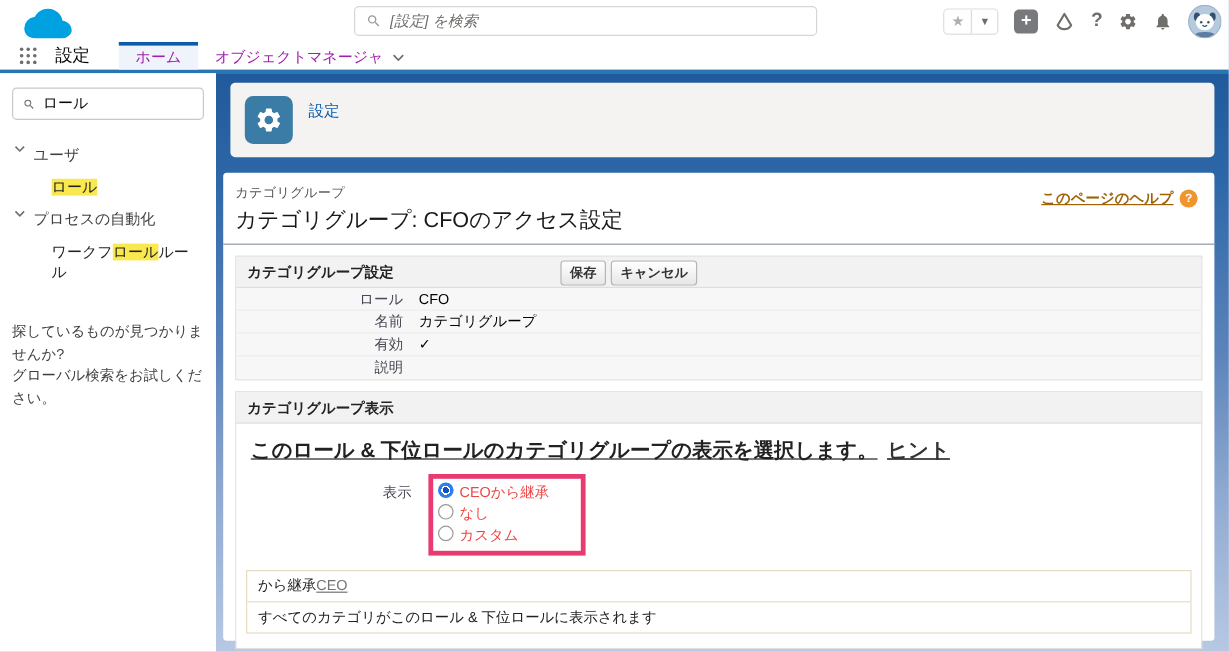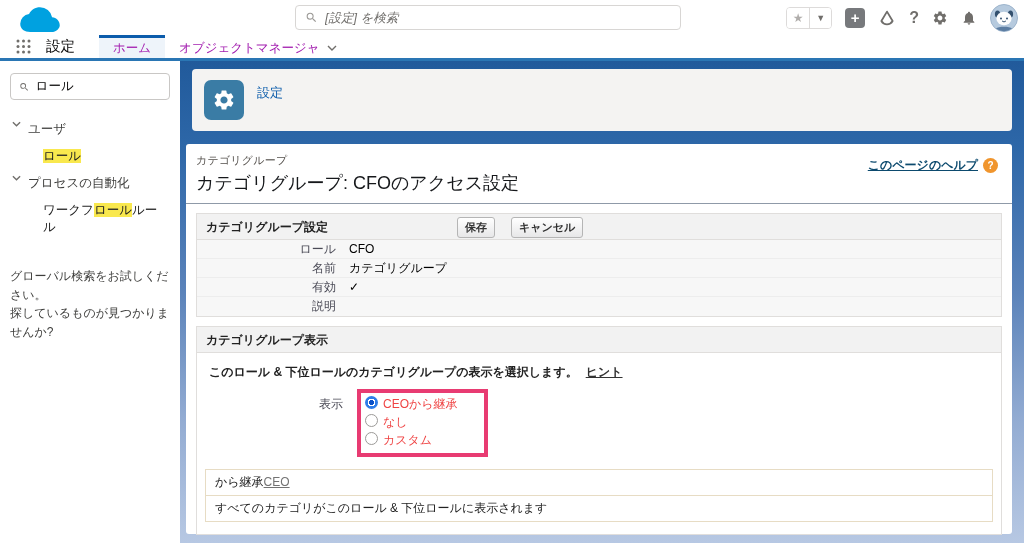--- a/index.html
+++ b/index.html
@@ -50,36 +50,36 @@
 
   .banner-card { position:relative; margin:8px 12px 0 12px; height:62px; background:#f4f3f2; border-radius:4px; z-index:1; }
   .banner-tile { position:absolute; left:12px; top:11px; width:40px; height:40px; background:#3a7ca5; border-radius:7px; display:flex; align-items:center; justify-content:center; }
   .banner-label { position:absolute; left:65px; top:15px; font-size:13px; color:#0b5cab; }
 
   .content-card { position:relative; margin:13px 12px 0 6px; height:390px; background:#fff; border-radius:3px; padding:9px 10px 0 10px; z-index:1; }
   .crumb { font-size:11px; color:#54504c; letter-spacing:.2px; }
   .page-title { font-size:18px; color:#16181b; margin-top:3px; font-weight:400; }
   .title-rule { border-bottom:1px solid #8f9aa8; margin:8px -10px 0 -10px; }
   .help-area { position:absolute; right:14px; top:13px; display:flex; align-items:center; gap:5px; }
-  .help-link { font-size:12px; font-weight:bold; color:#0c4a6e; text-decoration:underline; cursor:pointer; }
+  .help-link { font-size:12px; font-weight:bold; color:#a16207; text-decoration:underline; cursor:pointer; }
   .help-bubble { width:15px; height:15px; border-radius:50%; background:#f0952d; color:#fff; font-size:10px; font-weight:bold; display:flex; align-items:center; justify-content:center; }
 
   .section-box { border:1px solid #e0dedc; margin-top:9px; }
   .section-head { position:relative; background:#f2f2f2; border-bottom:1px solid #e0dedc; padding:5px 9px; font-size:12px; font-weight:bold; color:#222; height:26px; }
-  .head-btns { position:absolute; left:260px; top:3px; display:flex; gap:16px; }
+  .head-btns { position:absolute; left:270px; top:3px; display:flex; gap:4px; }
   .btn { font-family:inherit; font-size:11px; font-weight:bold; color:#333; background:linear-gradient(#ffffff,#e7e7e8); border:1px solid #b5b5b5; border-radius:3px; padding:2px 7px; cursor:pointer; }
 
   .form-area { background:#f7f7f7; }
   .frow { display:flex; align-items:center; min-height:19px; border-bottom:1px solid #ededed; font-size:12px; }
   .frow:last-child { border-bottom:none; }
   .flabel { width:152px; text-align:right; padding-right:13px; color:#4a4a56; }
   .fvalue { color:#000000; }
 
   .vis-body { padding:11px 8px 12px 8px; background:#fff; }
-  .instruction { font-size:12px; font-weight:bold; color:#222; padding-left:4px; }
+  .instruction { font-size:17px; font-weight:bold; color:#222; padding-left:4px;text-decoration:underline; }
   .hint-link { color:#333; text-decoration:underline; font-weight:bold; cursor:pointer; margin-left:8px; }
   .radio-row { display:flex; margin-top:8px; }
   .radio-caption { width:152px; text-align:right; padding:7px 14px 0 0; font-size:12px; color:#4a4a56; }
   .annotation-box { border:4px solid #e83b72; padding:3px 26px 3px 4px; display:inline-block; }
   .radio-option { display:flex; align-items:flex-start; gap:5px; height:18px; font-size:12px; color:#ef4444; cursor:pointer; }
   .radio { width:13px; height:13px; border-radius:50%; border:1px solid #9c9a98; background:#fff; flex:0 0 auto; }
   .radio.selected { border:none; background:radial-gradient(circle, #0c52c8 0 2.6px, #ffffff 2.6px 3.8px, #2f7de8 3.8px); }
 
   .inherit-table { margin-top:12px; border:1px solid #e7dcc4; font-size:12px; }
   .trow { padding:4px 9px; border-bottom:1px solid #e7dcc4; color:#222; }
@@ -185,22 +185,22 @@
       </div>
       <div class="tree-child"><span></span><span class="hl">ロール</span><span></span></div>
       <div class="tree-section">
         <svg width="9" height="6" viewBox="0 0 10 6">
           <path d="M1 1l4 4 4-4" fill="none" stroke="#706e6b" stroke-width="1.5"></path>
         </svg>
         <span>プロセスの自動化</span>
       </div>
       <div class="tree-child"><span>ワークフ</span><span class="hl">ロール</span><span>ルール</span></div>
       <div class="side-hint">
+        <div>探しているものが見つかりませんか?</div>
         <div>グローバル検索をお試しください。</div>
-        <div>探しているものが見つかりませんか?</div>
       </div>
     </aside>
 
     <main class="main">
 
       <div class="banner-card">
         <div class="banner-tile">
           <svg width="24" height="24" viewBox="0 0 24 24">
             <path d="M19.14 12.94c.04-.3.06-.61.06-.94 0-.32-.02-.64-.07-.94l2.03-1.58a.49.49 0 0 0 .12-.61l-1.92-3.32a.488.488 0 0 0-.59-.22l-2.39.96c-.5-.38-1.03-.7-1.62-.94l-.36-2.54a.484.484 0 0 0-.48-.41h-3.84c-.24 0-.43.17-.47.41l-.36 2.54c-.59.24-1.13.57-1.62.94l-2.39-.96c-.22-.08-.47 0-.59.22L2.74 8.87c-.12.21-.08.47.12.61l2.03 1.58c-.05.3-.09.63-.09.94s.02.64.07.94l-2.03 1.58a.49.49 0 0 0-.12.61l1.92 3.32c.12.22.37.29.59.22l2.39-.96c.5.38 1.03.7 1.62.94l.36 2.54c.05.24.24.41.48.41h3.84c.24 0 .44-.17.47-.41l.36-2.54c.59-.24 1.13-.56 1.62-.94l2.39.96c.22.08.47 0 .59-.22l1.92-3.32c.12-.22.07-.47-.12-.61l-2.01-1.58zM12 15.6c-1.98 0-3.6-1.62-3.6-3.6s1.62-3.6 3.6-3.6 3.6 1.62 3.6 3.6-1.62 3.6-3.6 3.6z" fill="#ffffff"></path>
           </svg>

